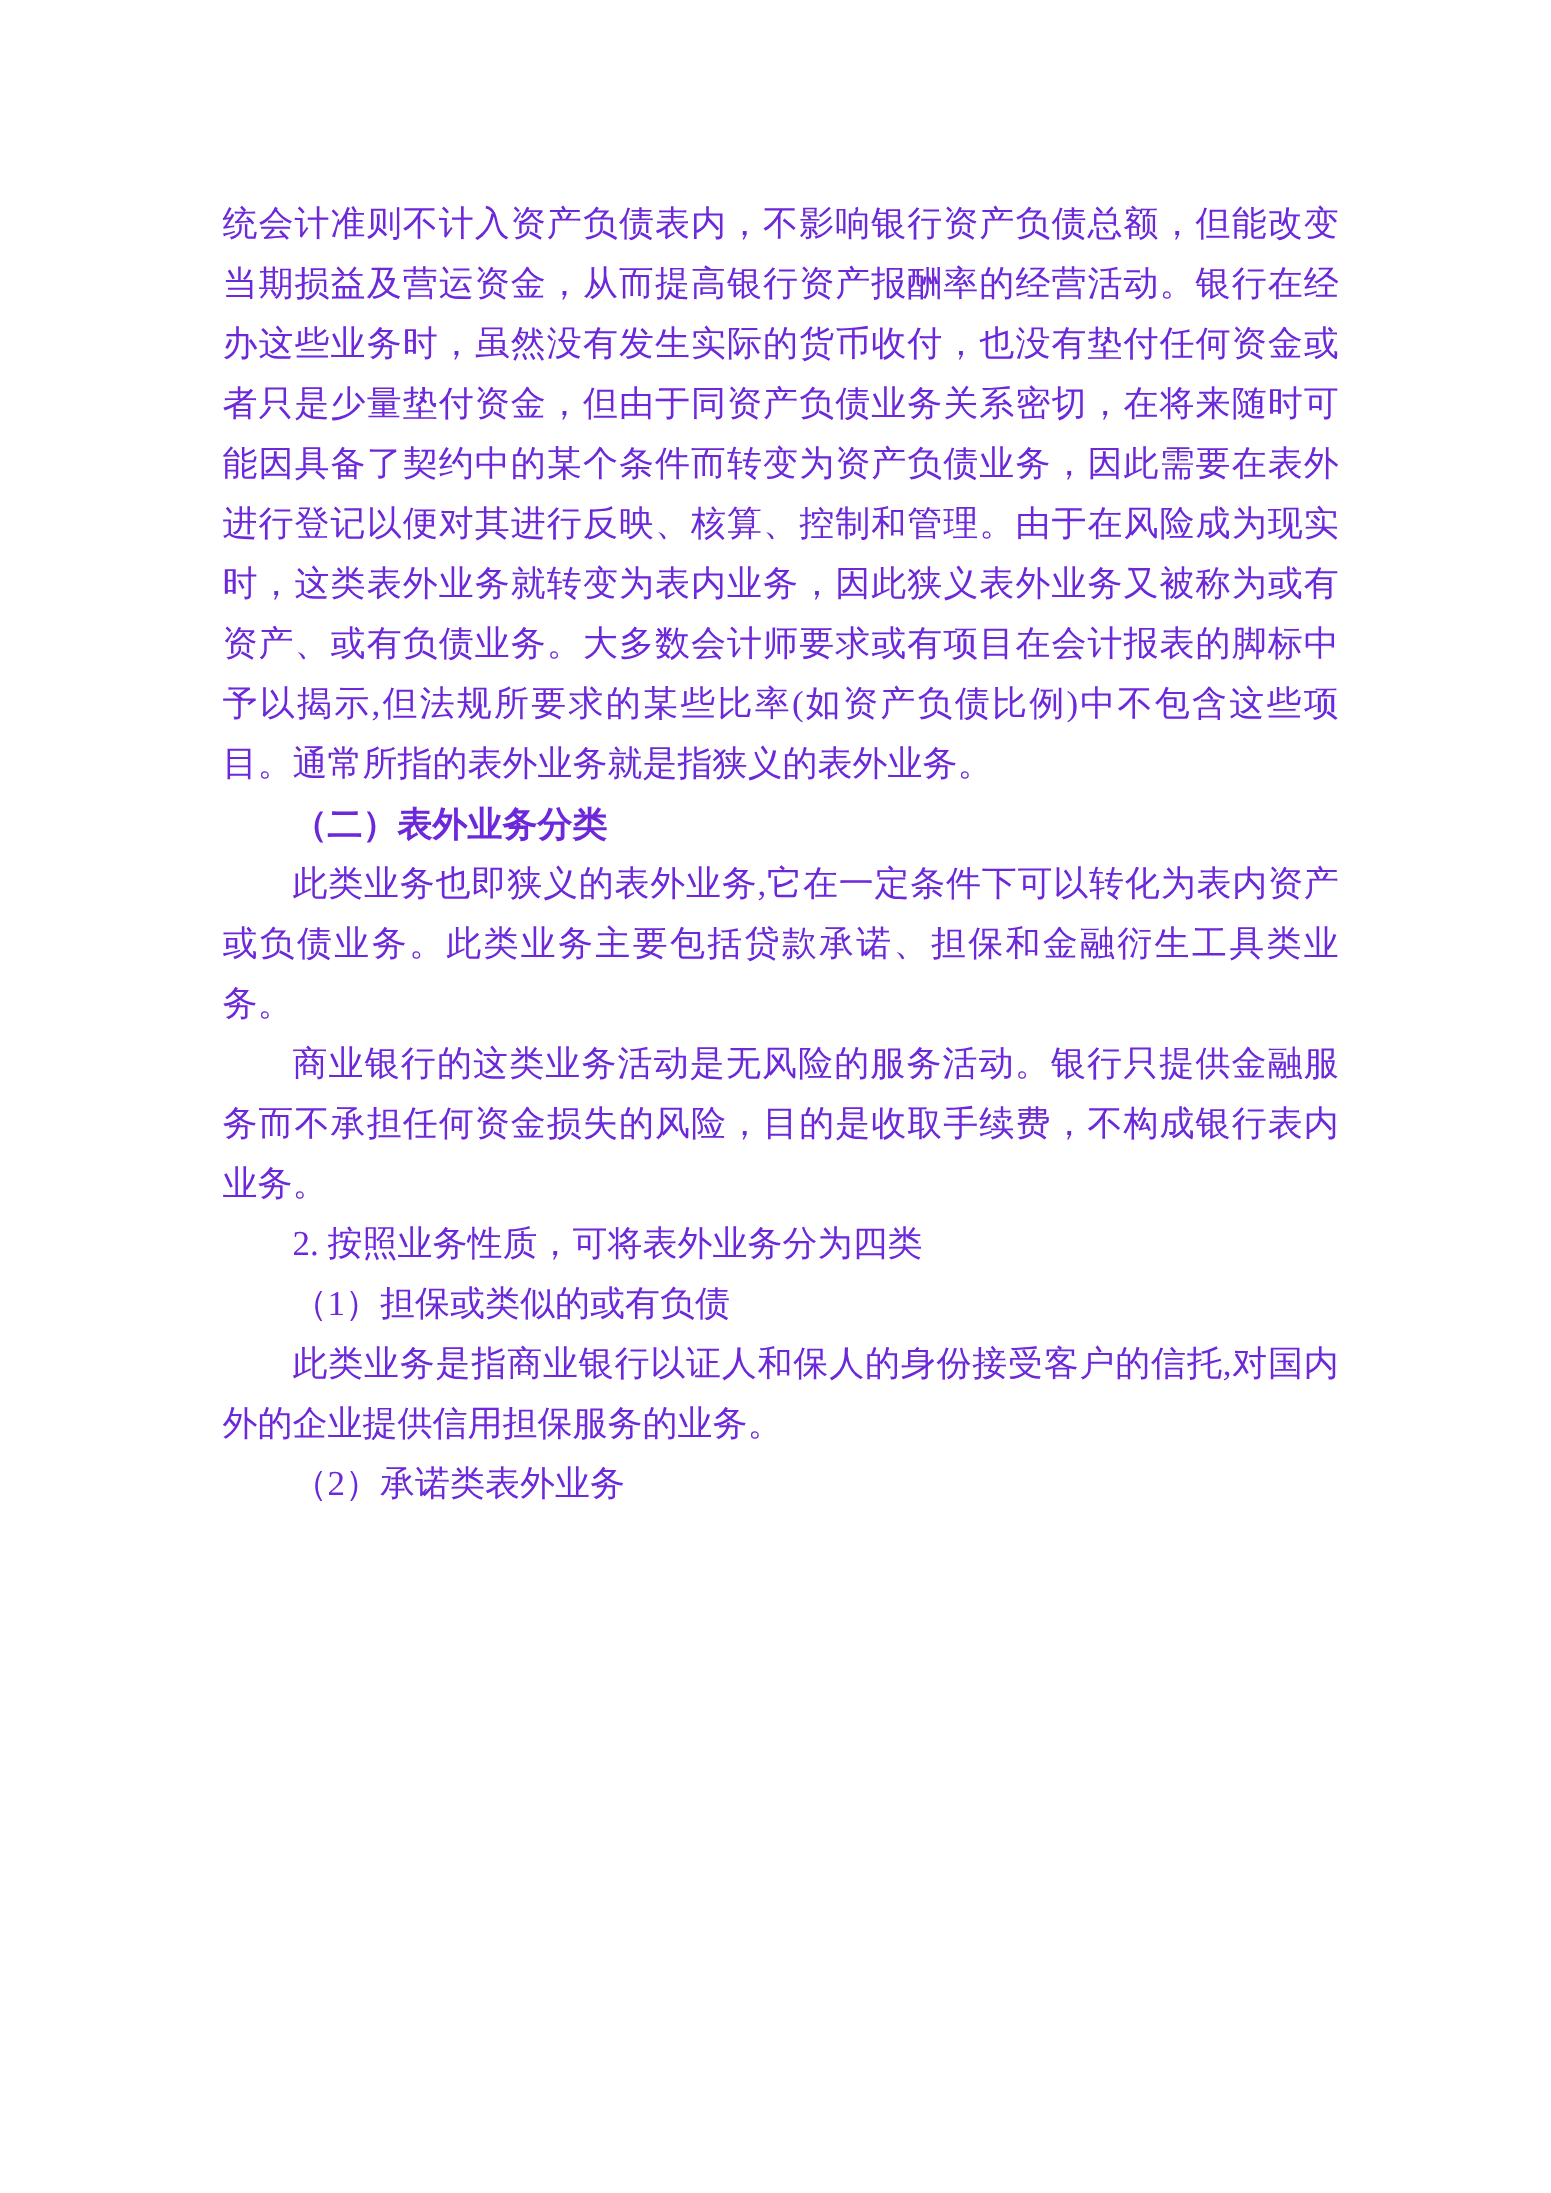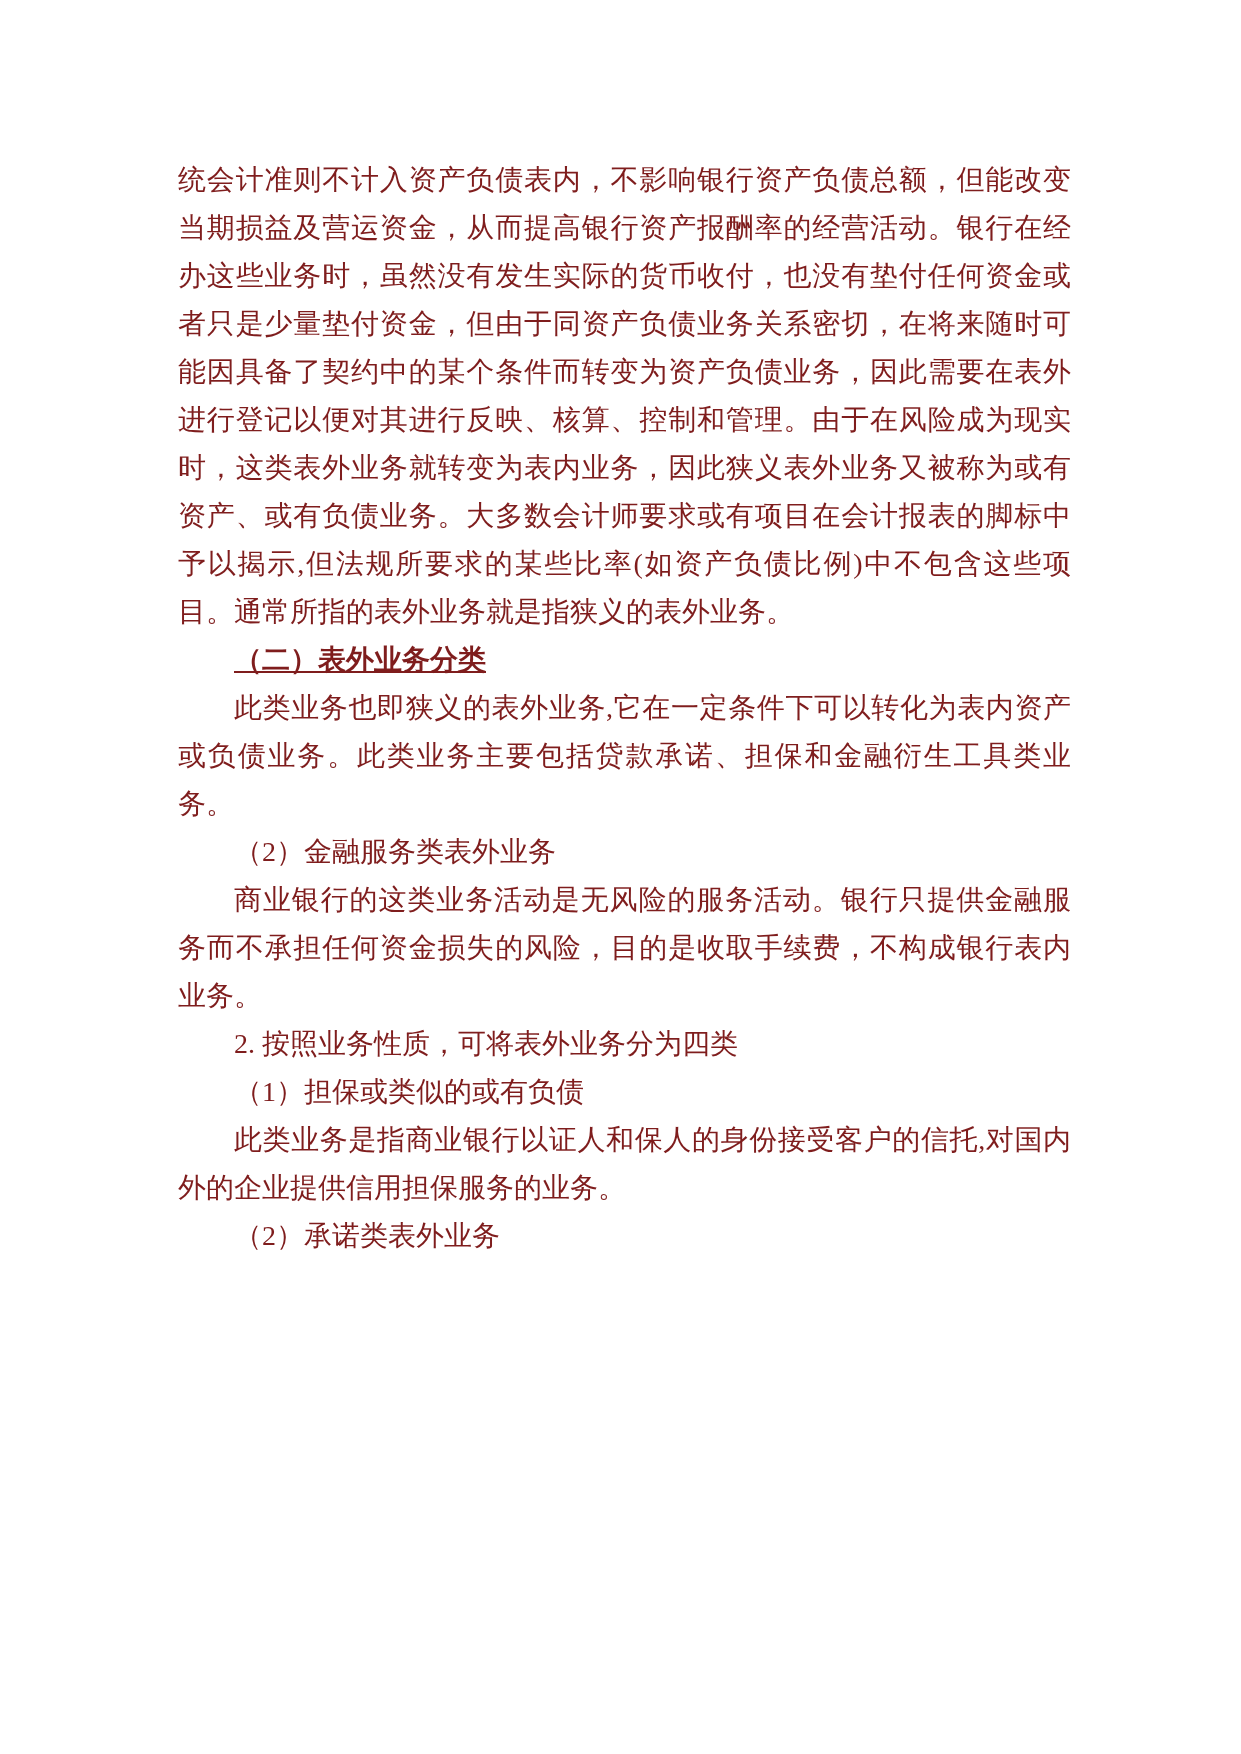--- a/index.html
+++ b/index.html
@@ -26,44 +26,42 @@
     left: 178px;
     top: 156px;
     width: 893px;
   }
   .content p {
     margin: 0;
     padding: 0;
     font-family: "Liberation Serif", "DejaVu Serif", serif;
     font-size: 28px;
     line-height: 48px;
-    color: #7f1d1d;
+    color: #6d28d9;
     text-align: justify;
     text-indent: 2em;
     word-break: break-all;
   }
   .content p.no-indent {
     text-indent: 0;
   }
   .content p.heading {
     font-family: "Liberation Sans", "DejaVu Sans", sans-serif;
     font-weight: bold;
     text-align: left;
-    text-decoration: underline;
   }
 </style>
 </head>
 <body>
 
 <div class="page">
   <div class="content">
     <p class="no-indent">统会计准则不计入资产负债表内，不影响银行资产负债总额，但能改变当期损益及营运资金，从而提高银行资产报酬率的经营活动。银行在经办这些业务时，虽然没有发生实际的货币收付，也没有垫付任何资金或者只是少量垫付资金，但由于同资产负债业务关系密切，在将来随时可能因具备了契约中的某个条件而转变为资产负债业务，因此需要在表外进行登记以便对其进行反映、核算、控制和管理。由于在风险成为现实时，这类表外业务就转变为表内业务，因此狭义表外业务又被称为或有资产、或有负债业务。大多数会计师要求或有项目在会计报表的脚标中予以揭示,但法规所要求的某些比率(如资产负债比例)中不包含这些项目。通常所指的表外业务就是指狭义的表外业务。</p>
     <p class="heading">（二）表外业务分类</p>
     <p>此类业务也即狭义的表外业务,它在一定条件下可以转化为表内资产或负债业务。此类业务主要包括贷款承诺、担保和金融衍生工具类业务。</p>
-    <p>（2）金融服务类表外业务</p>
     <p>商业银行的这类业务活动是无风险的服务活动。银行只提供金融服务而不承担任何资金损失的风险，目的是收取手续费，不构成银行表内业务。</p>
     <p>2. 按照业务性质，可将表外业务分为四类</p>
     <p>（1）担保或类似的或有负债</p>
     <p>此类业务是指商业银行以证人和保人的身份接受客户的信托,对国内外的企业提供信用担保服务的业务。</p>
     <p>（2）承诺类表外业务</p>
 
   </div>
 </div>
 
 </body></html>

